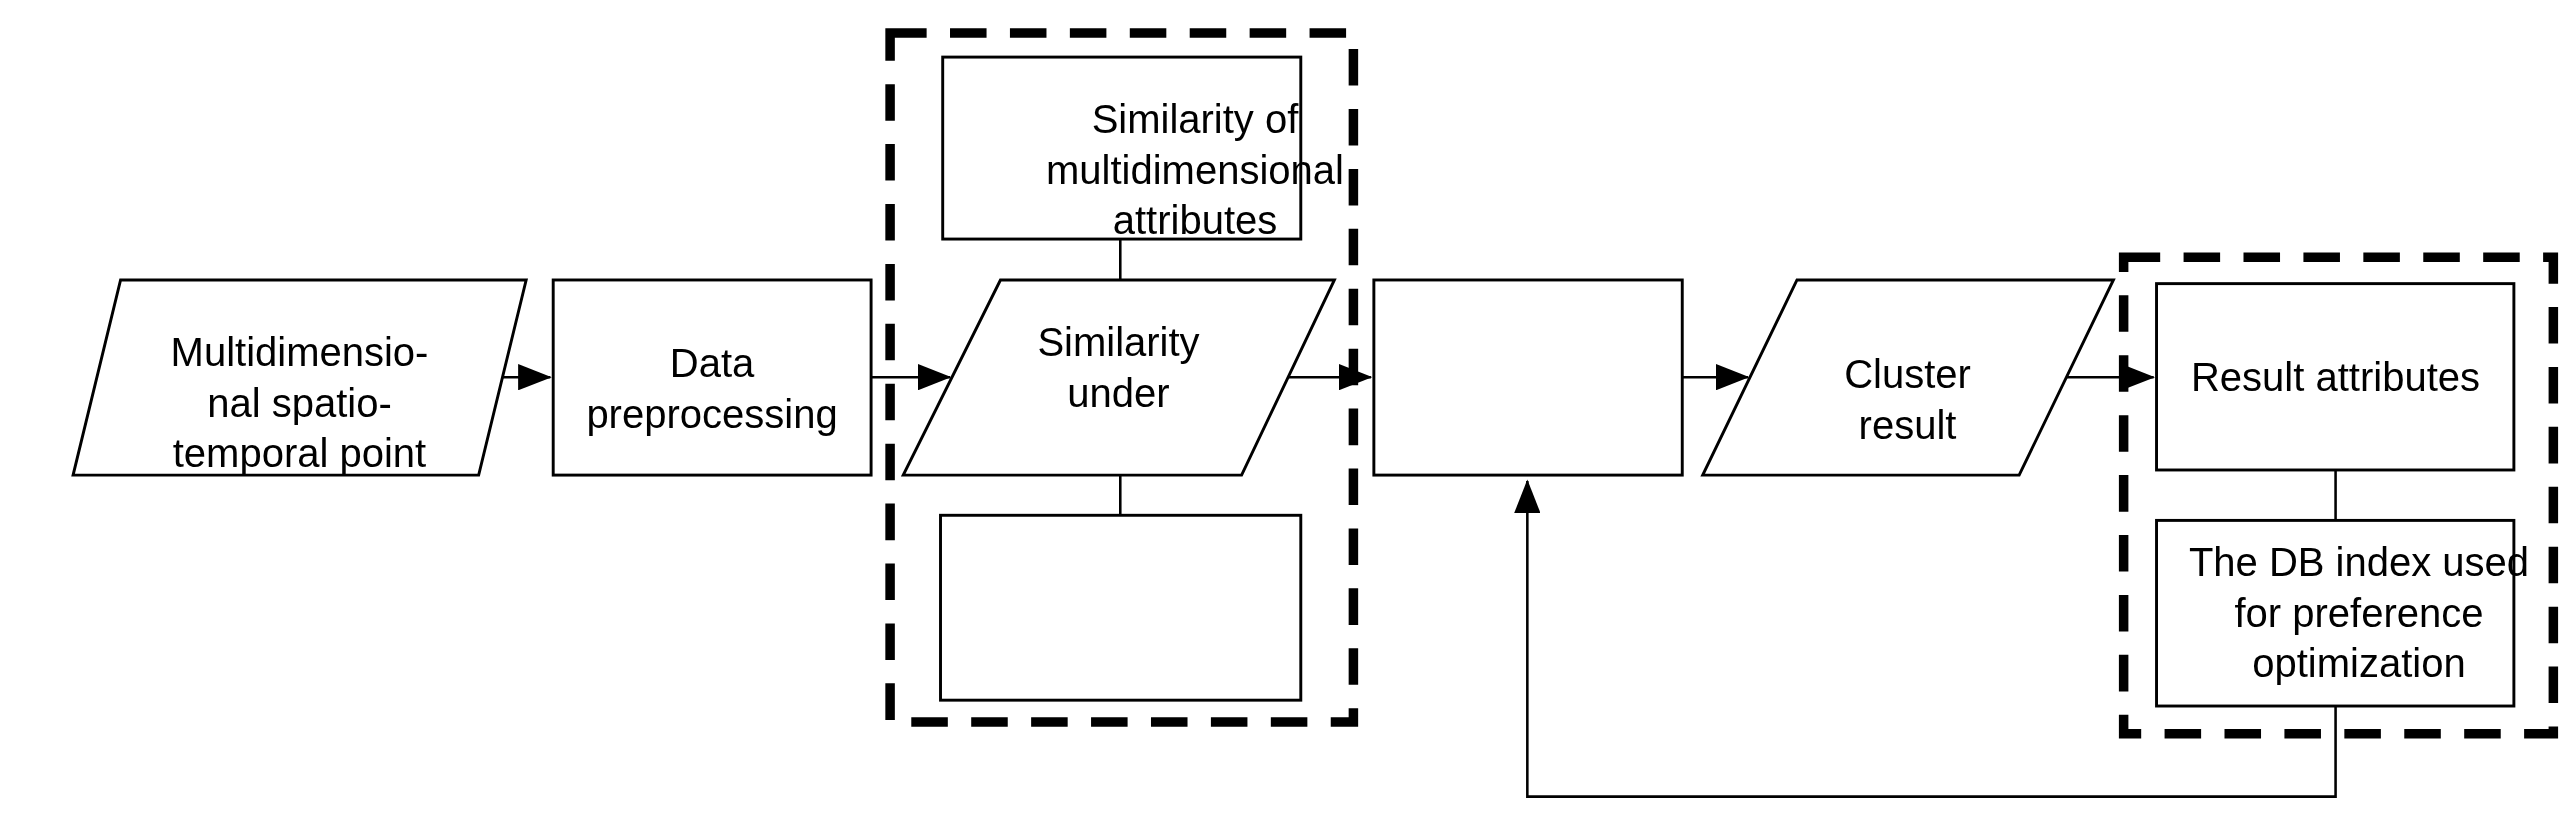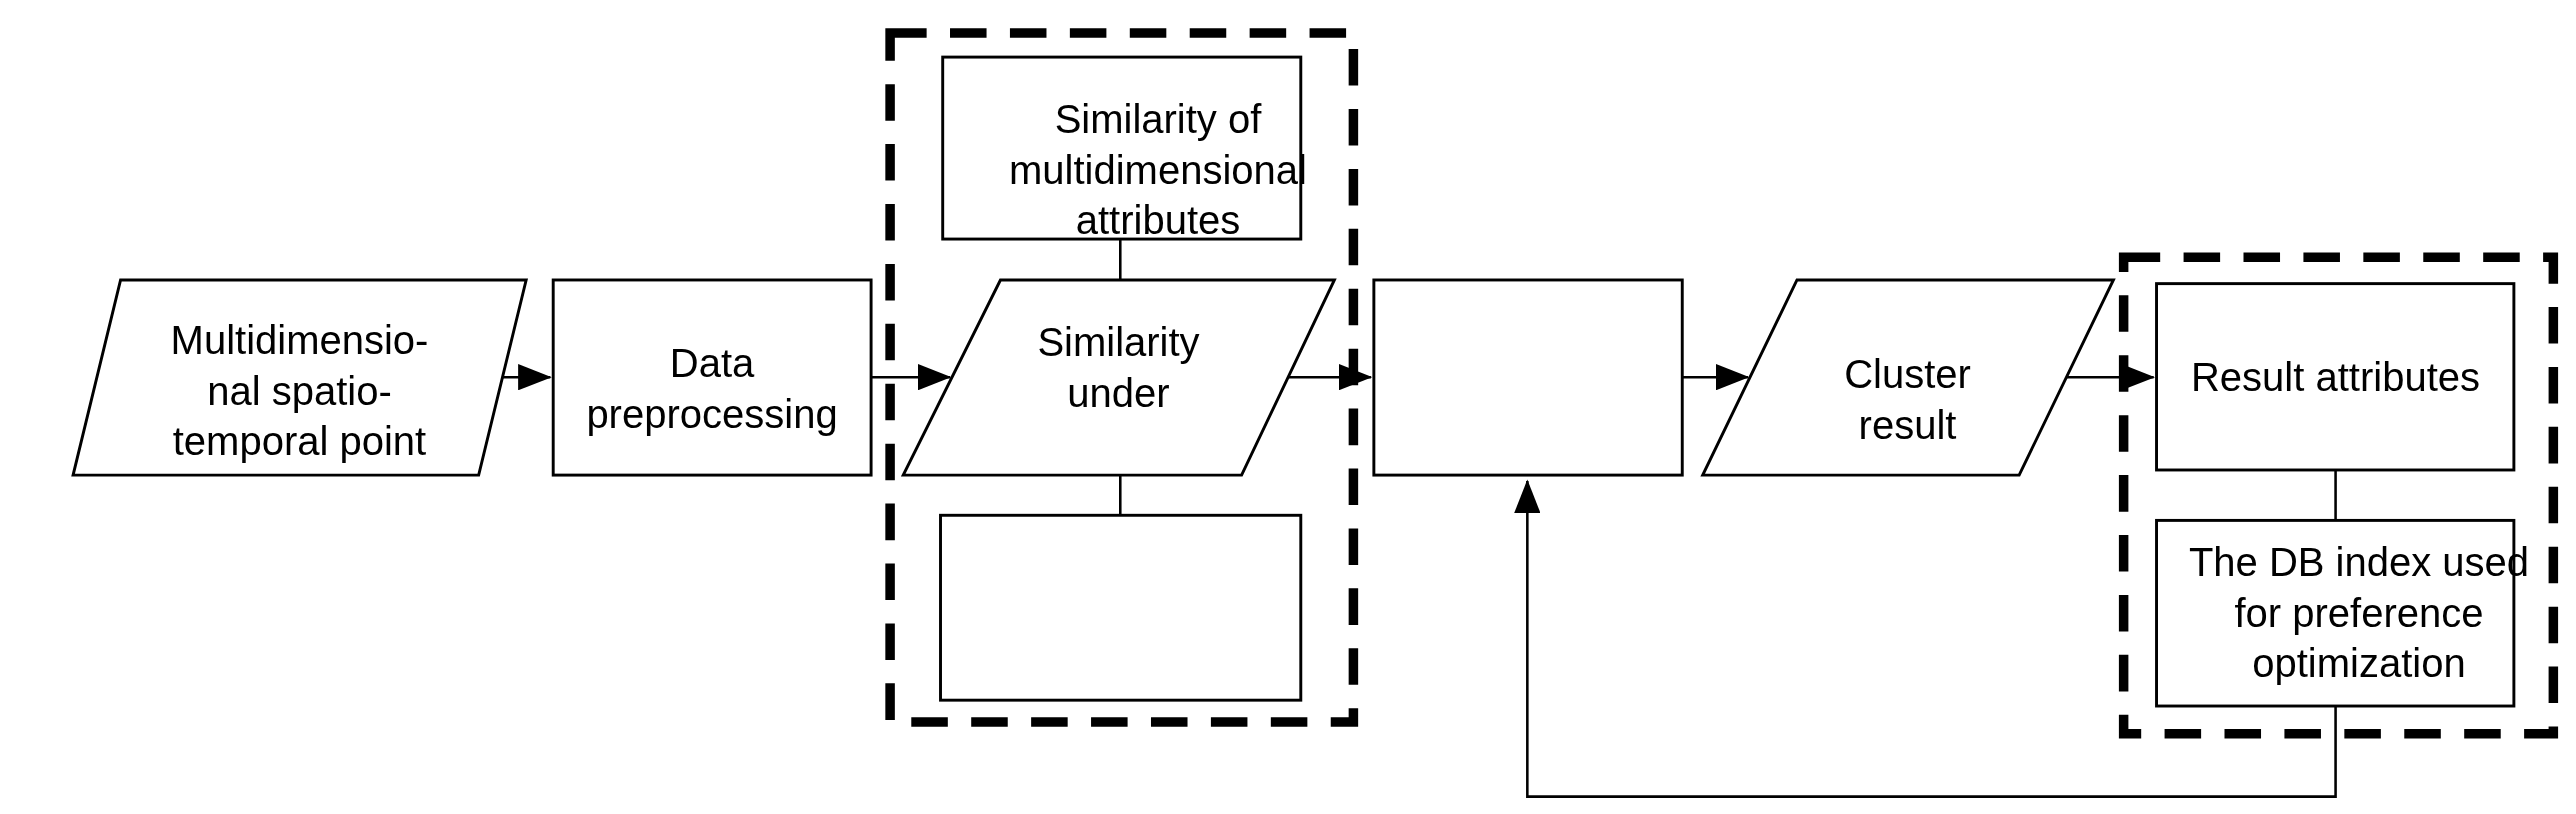--- a/index.html
+++ b/index.html
@@ -66,28 +66,28 @@
     <line x1="1533" y1="650" x2="1533" y2="705" stroke-width="3.5"></line>
     <line x1="3196" y1="643" x2="3196" y2="712" stroke-width="3.5"></line>
 
     <line x1="687" y1="516" x2="753" y2="516" stroke-width="3.5" marker-end="url(#ah)"></line>
     <line x1="1192" y1="516" x2="1300" y2="516" stroke-width="3.5" marker-end="url(#ah)"></line>
     <line x1="1763" y1="516" x2="1876" y2="516" stroke-width="3.5" marker-end="url(#ah)"></line>
     <line x1="2302" y1="516" x2="2392" y2="516" stroke-width="3.5" marker-end="url(#ah)"></line>
     <line x1="2828" y1="516" x2="2947" y2="516" stroke-width="3.5" marker-end="url(#ah)"></line>
   </svg>
 
-  <div class="node-label" style="left:106px; top:280px; width:387px; height:222px;">Multidimensio-
+  <div class="node-label" style="left:106px; top:292px; width:387px; height:222px;">Multidimensio-
 nal spatio-
 temporal point</div>
 
   <div class="node-label" style="left:553px; top:280px; width:318px; height:218px;">Data
 preprocessing</div>
 
-  <div class="node-label" style="left:943px; top:57px; width:358px; height:226px;padding-left:36px;">Similarity of
+  <div class="node-label" style="left:980px; top:57px; width:358px; height:226px;padding-left:36px;">Similarity of
 multidimensional
 attributes</div>
 
   <div class="node-label" style="left:936px; top:280px; width:365px; height:175px;">Similarity
 under</div>
 
 
 
   <div class="node-label" style="left:1725px; top:280px; width:365px; height:175px;margin-top:32px;">Cluster
 result</div>

